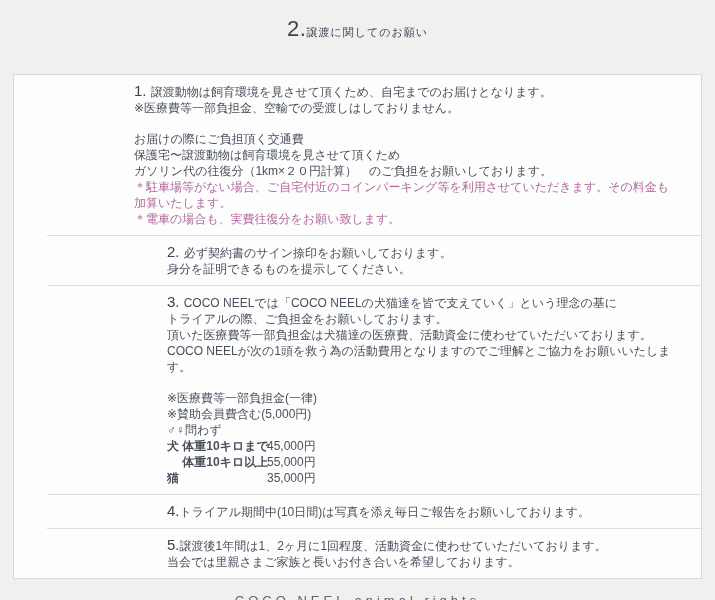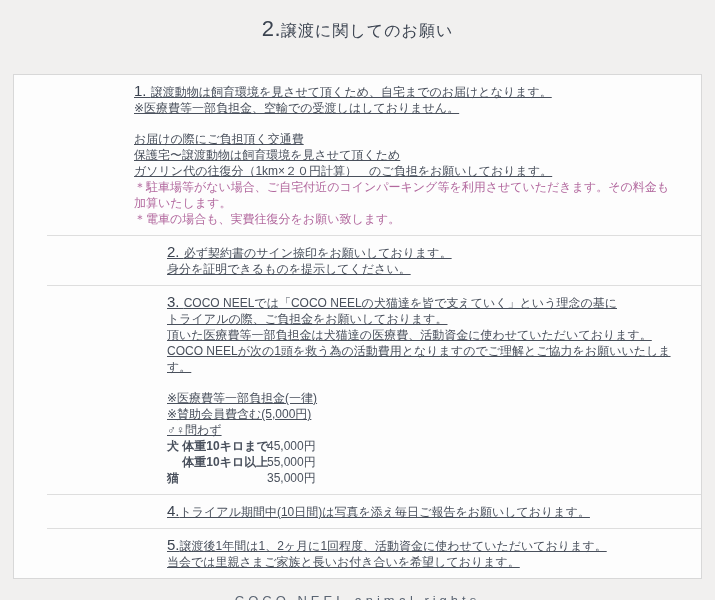--- a/index.html
+++ b/index.html
@@ -24,40 +24,40 @@
     height: 74px;
     text-align: center;
     padding-top: 16px;
   }
   .title-number {
     font-size: 22px;
     color: var(--heading);
     letter-spacing: 0.5px;
   }
   .title-text {
-    font-size: 16px;
+    font-size: 11px;
     color: var(--heading);
     letter-spacing: 1px;
   }
   .panel {
     margin: 0 13px;
     background: var(--panel_bg);
     border: 1px solid var(--panel_border);
   }
   .section {
     padding: 8px 28px 8px 120px;
     font-size: 12px;
     line-height: 16px;
   }
   .section + .section { border-top: 1px solid var(--divider); margin-left: 33px; }
   .sec-number {
     font-size: 15px;
     color: var(--heading);
   }
-  .line { display: block; text-decoration: underline; }
+  .line { display: block; }
   .spacer { height: 15px; }
   .pink { color: var(--accent); display: block; }
   .fee-row { display: block; white-space: pre; }
   .fee-label { display: inline-block; width: 100px; white-space: pre; font-weight: bold; }
   .footer-wrap {
     text-align: center;
     padding-top: 12px;
   }
   .footer-brand {
     font-size: 13px;

